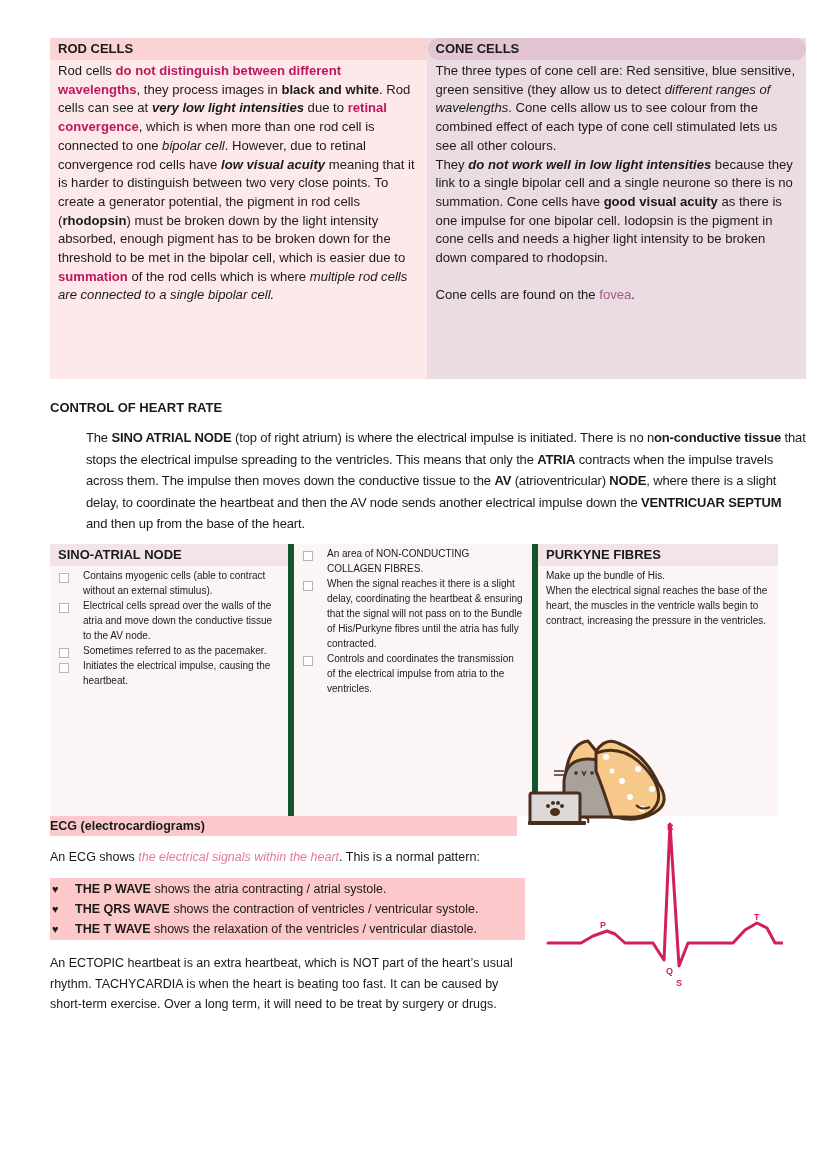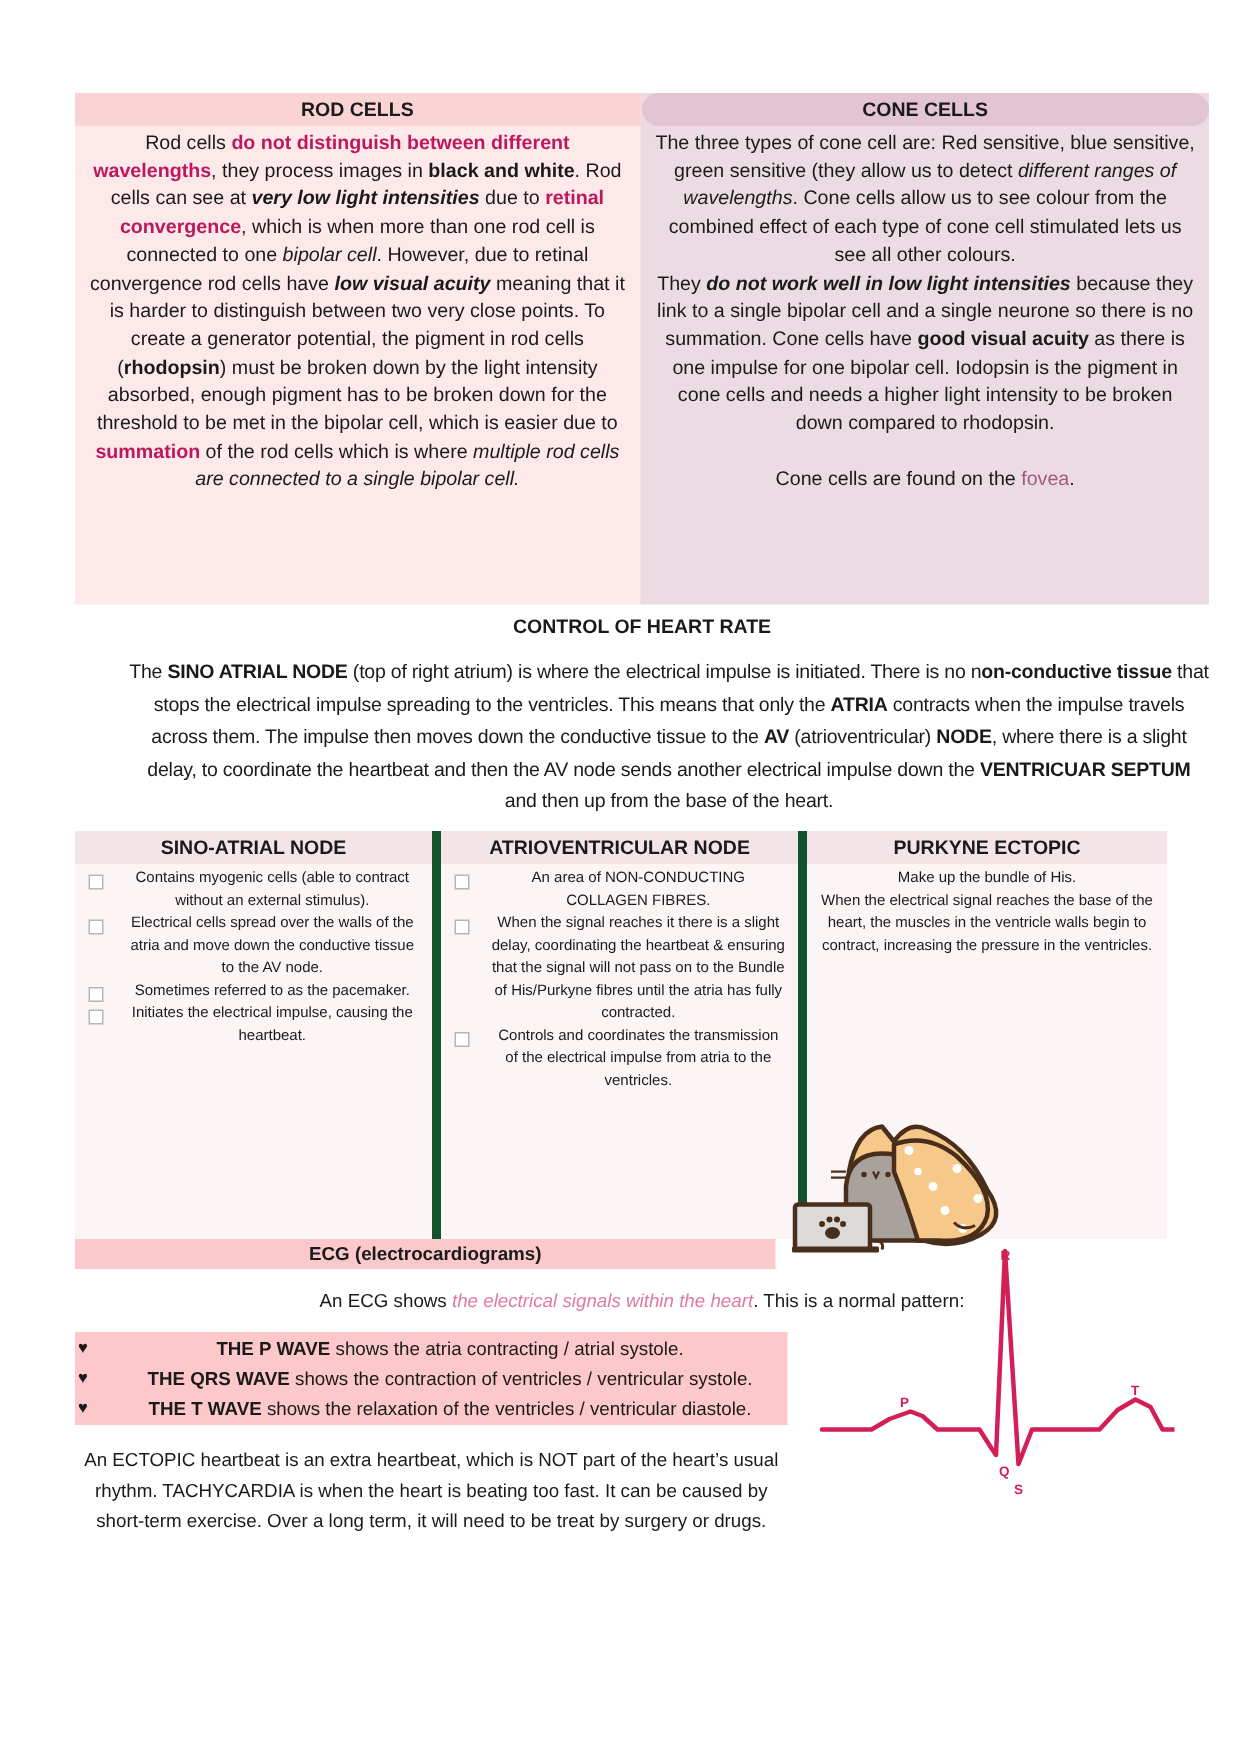--- a/index.html
+++ b/index.html
@@ -1,34 +1,34 @@
 <!DOCTYPE html>
 <html><head>
 <meta charset="utf-8">
 <style>
   html, body { margin: 0; padding: 0; background: #ffffff; }
   body { width: 828px; height: 1171px; position: relative; font-family: "Liberation Sans", sans-serif; color: #1a1a1a; font-size: 13px; overflow: hidden; }
-  .page { position: absolute; left: 50px; top: 62px; width: 756px; text-align: center; }
+  .page { position: absolute; left: 50px; top: 38px; width: 756px; }
 
   
   .eye-table { display: flex; width: 756px; }
   .rod-col { width: 377px; background: #fde9ea; border-right: 1px solid #f1dada; }
   .cone-col { width: 379px; background: #ebdbe3; }
   .rod-col .th { background: #fad3d4; }
   .cone-col .th { background: #e2c4d2; border-radius: 11px; }
   .th { font-weight: bold; font-size: 13px; padding: 2px 8px; height: 18px; line-height: 18px; }
   .rod-col .td { padding: 2px 8px 6px 8px; line-height: 18.7px; font-size: 13.1px; height: 311px; }
   .cone-col .td { padding: 2px 8px 6px 8px; line-height: 18.7px; font-size: 13.1px; height: 311px; }
   .hl { color: #be185d; font-weight: bold; }
   .fovea { color: #a45a80; }
   b { font-weight: bold; }
   i { font-style: italic; }
 
   
-  .section-title { font-weight: bold; font-size: 13px; margin-top: 6px; height: 18px; line-height: 18px; }
+  .section-title { font-weight: bold; font-size: 13px; margin-top: 20px; height: 18px; line-height: 18px; }
   .heart-para { font-family: "Liberation Sans", sans-serif; font-size: 13px; line-height: 21.5px; margin-top: 10px; letter-spacing: -0.15px; margin-left: 36px; }
 
   
   .node-table { display: flex; width: 728px; margin-top: 9px; background: #fbf5f6; }
   .node-col { border-right: 6px solid #14532d; position: relative; }
   .node-col:last-child { border-right: none; }
   .node-col .th { background: #f3e4e7; }
   .node-col.c1 { width: 242px; }
   .node-col.c2 { width: 242px; }
   .node-col.c3 { width: 244px; }
@@ -76,31 +76,30 @@
       <div class="node-body">
         <ul>
             <li><span class="box"></span><span>Contains myogenic cells (able to contract without an external stimulus).</span></li>
             <li><span class="box"></span><span>Electrical cells spread over the walls of the atria and move down the conductive tissue to the AV node.</span></li>
             <li><span class="box"></span><span>Sometimes referred to as the pacemaker.</span></li>
             <li><span class="box"></span><span>Initiates the electrical impulse, causing the heartbeat.</span></li>
           </ul>
       </div>
     </div>
     <div class="node-col c2">
-      <div class="th">ATRIOVENTRICULAR NODE</div>
       <div class="node-body">
         <ul>
             <li><span class="box"></span><span>An area of NON-CONDUCTING COLLAGEN FIBRES.</span></li>
             <li><span class="box"></span><span>When the signal reaches it there is a slight delay, coordinating the heartbeat &amp; ensuring that the signal will not pass on to the Bundle of His/Purkyne fibres until the atria has fully contracted.</span></li>
             <li><span class="box"></span><span>Controls and coordinates the transmission of the electrical impulse from atria to the ventricles.</span></li>
           </ul>
       </div>
     </div>
     <div class="node-col c3">
-      <div class="th">PURKYNE ECTOPIC</div>
+      <div class="th">PURKYNE FIBRES</div>
       <div class="node-body" style="position:relative;">
         <div>Make up the bundle of His.</div>
         <div>When the electrical signal reaches the base of the heart, the muscles in the ventricle walls begin to contract, increasing the pressure in the ventricles.</div>
         <svg class="pusheen" viewBox="0 0 150 95">
 
           <path d="M40 40 Q45 12 62 10 L70 20 Q80 6 92 12 Q118 22 132 52 Q146 72 128 82 Q110 92 90 86 L60 84 Z" fill="#f6c98a" stroke="#4a2e1c" stroke-width="3" stroke-linejoin="round"></path>
 
           <path d="M38 86 L38 50 Q40 28 62 28 Q80 28 88 40 L92 86 Z" fill="#a9a19b" stroke="#4a2e1c" stroke-width="3" stroke-linejoin="round"></path>
 
           <path d="M70 22 Q92 14 112 30 Q136 52 132 70 Q126 88 100 86 L86 86 Q78 60 70 40 Z" fill="#f6c98a" stroke="#4a2e1c" stroke-width="3" stroke-linejoin="round"></path>

